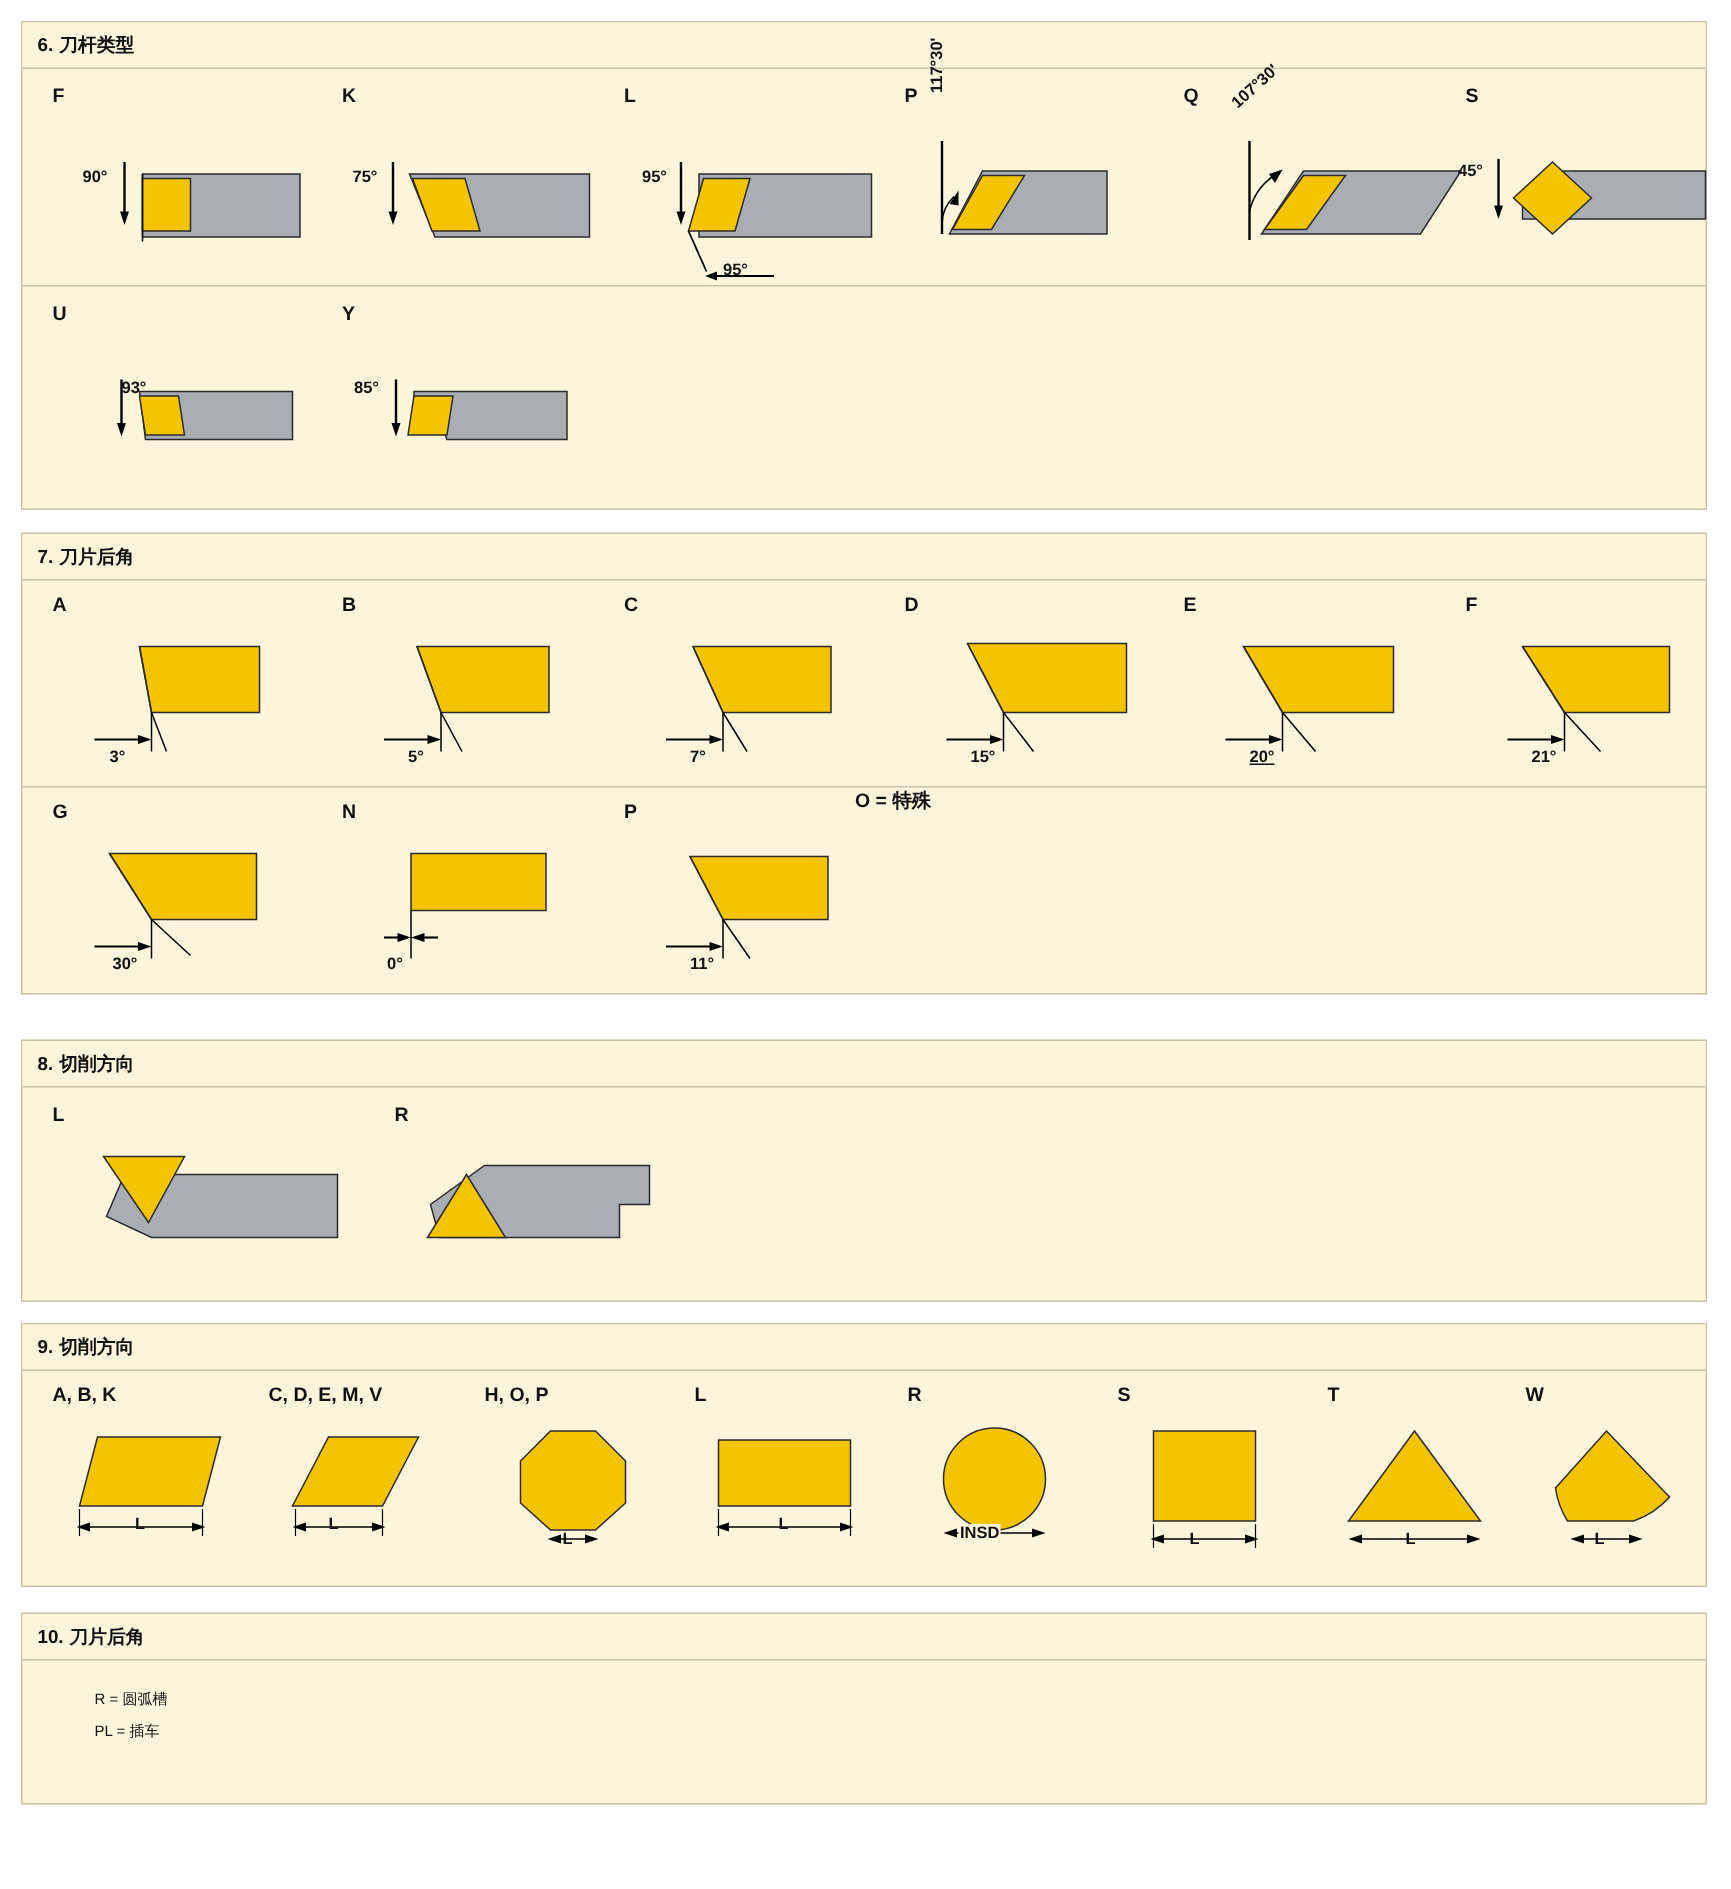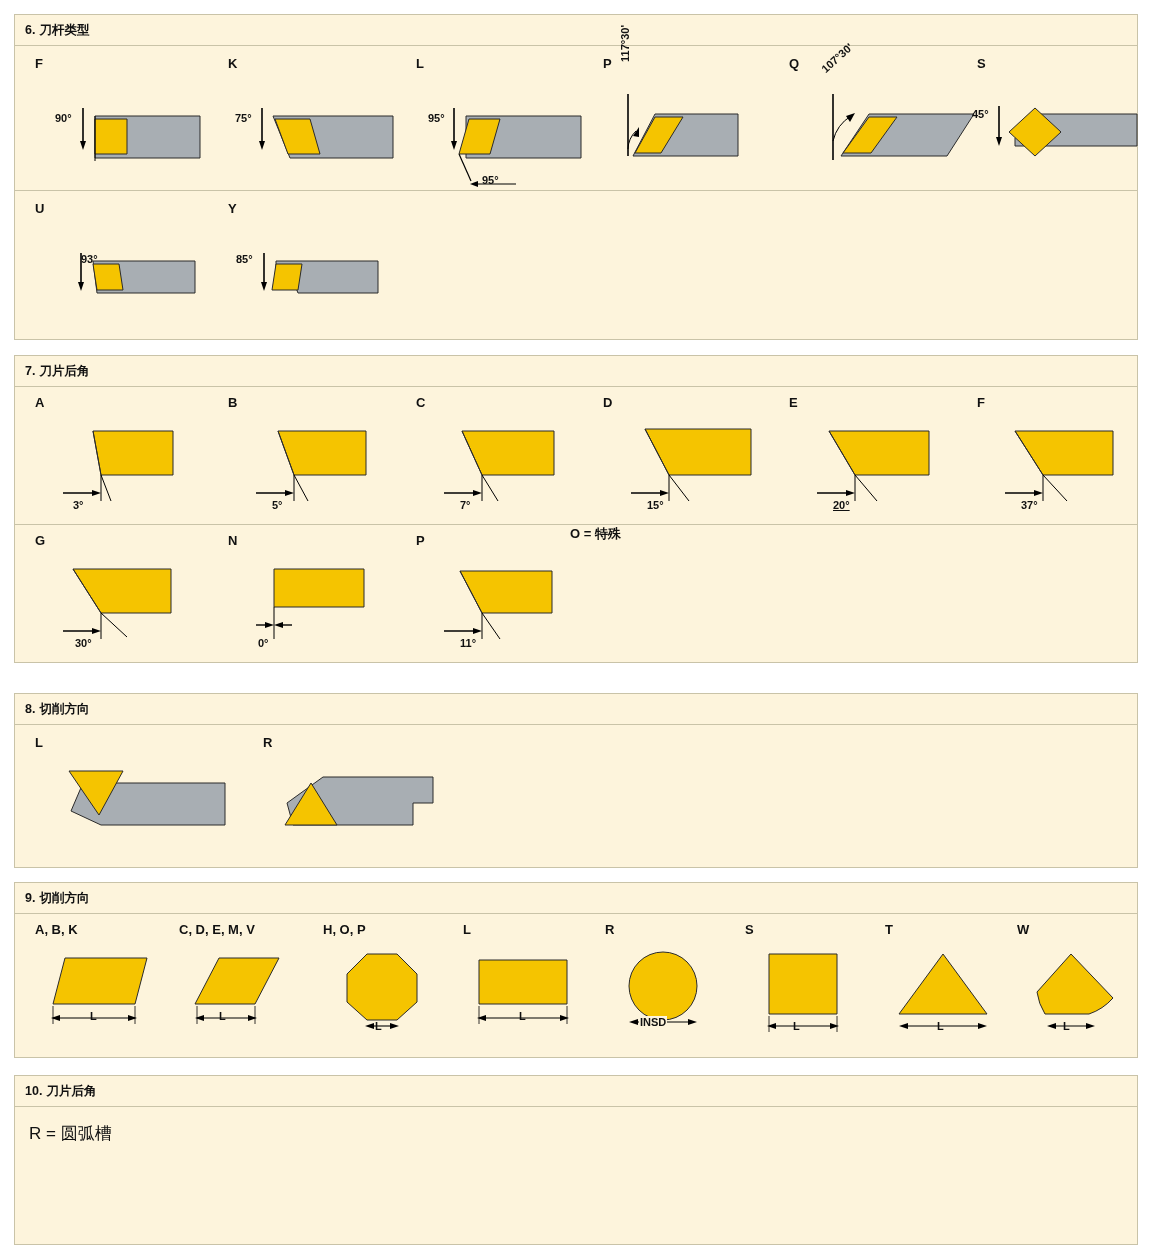--- a/index.html
+++ b/index.html
@@ -6,21 +6,21 @@
   body{font-family:"Liberation Sans","DejaVu Sans",sans-serif;color:#111;}
   .page{width:1154px;height:1259px;position:relative;background:#fff;}
   .panel{position:absolute;left:14px;width:1124px;border:1px solid #c9c3a8;background:#fdf4dc;box-sizing:border-box;}
   .panel-head{height:30px;border-bottom:1px solid #c9c3a8;display:flex;align-items:center;padding-left:10px;font-size:12.5px;font-weight:bold;background:#fdf4dc;}
   .panel-head .num{margin-right:4px;}
   .row{position:relative;border-bottom:1px solid #c9c3a8;box-sizing:border-box;}
   .row:last-child{border-bottom:none;}
   .cell-label{position:absolute;font-size:13px;font-weight:bold;}
   .tiny{font-size:11px;font-weight:bold;}
   svg{display:block;overflow:visible;}
-  .legend{font-size:17px;line-height:21px;padding:16px 0 0 14px;}
+  .legend{font-size:10px;line-height:21px;padding:16px 0 0 14px;margin-left:34px;}
   .legend div{white-space:nowrap;}
   .cellwrap{position:absolute;}
 </style>
 </head>
 <body>
 
 <div class="page">
 
   <div class="panel" id="panel6" style="top:14px;height:326px;">
     <div class="panel-head">
@@ -205,21 +205,21 @@
       <div class="cellwrap" style="left:962px;top:8px;">
         <div class="cell-label" style="left:0;top:0;">F</div>
         <svg width="160" height="100" style="position:absolute;left:0;top:22px;">
           <polygon points="38,14 136,14 136,58 66,58" fill="#f5c400" stroke="#2b2b2b" stroke-width="1"></polygon>
           <path d="M66,58 L38,14" stroke="#2b2b2b" stroke-width="1"></path>
           <path d="M66,58 L66,84" stroke="#000" stroke-width="1"></path>
           <path d="M66,58 L90,84" stroke="#000" stroke-width="1"></path>
           <path d="M28,76 L62,76" stroke="#000" stroke-width="1.4"></path>
           <polygon points="66,76 57,73 57,79" fill="#000"></polygon>
         </svg>
-        <div class="tiny" style="position:absolute;left:44px;top:104px;">37°</div>
+        <div class="tiny" style="position:absolute;left:44px;top:104px;">21°</div>
       </div>
     </div>
 
     <div class="row" style="height:139px;">
       <div class="cellwrap" style="left:20px;top:8px;">
         <div class="cell-label" style="left:0;top:0;">G</div>
         <svg width="160" height="100" style="position:absolute;left:0;top:22px;">
           <polygon points="38,14 136,14 136,58 66,58" fill="#f5c400" stroke="#2b2b2b" stroke-width="1"></polygon>
           <path d="M66,58 L38,14" stroke="#2b2b2b" stroke-width="1"></path>
           <path d="M66,58 L66,84" stroke="#000" stroke-width="1"></path>
@@ -380,23 +380,24 @@
           <path d="M34,80 L74,80" stroke="#000" stroke-width="1.1"></path>
           <polygon points="30,80 39,77 39,83" fill="#000"></polygon>
           <polygon points="78,80 69,77 69,83" fill="#000"></polygon>
         </svg>
         <div class="tiny" style="position:absolute;left:46px;top:98px;">L</div>
       </div>
 
     </div>
   </div>
 
-  <div class="panel" id="panel10" style="top:1075px;height:170px;">
+  <div class="panel" id="panel10" style="top:1075px;height:128px;">
     <div class="panel-head">
       <span class="num">10.</span>
       <span>刀片后角</span>
     </div>
     <div class="legend">
       <div>R = 圆弧槽</div>
+      <div>PL = 插车</div>
     </div>
   </div>
 
 </div>
 
 </body></html>

